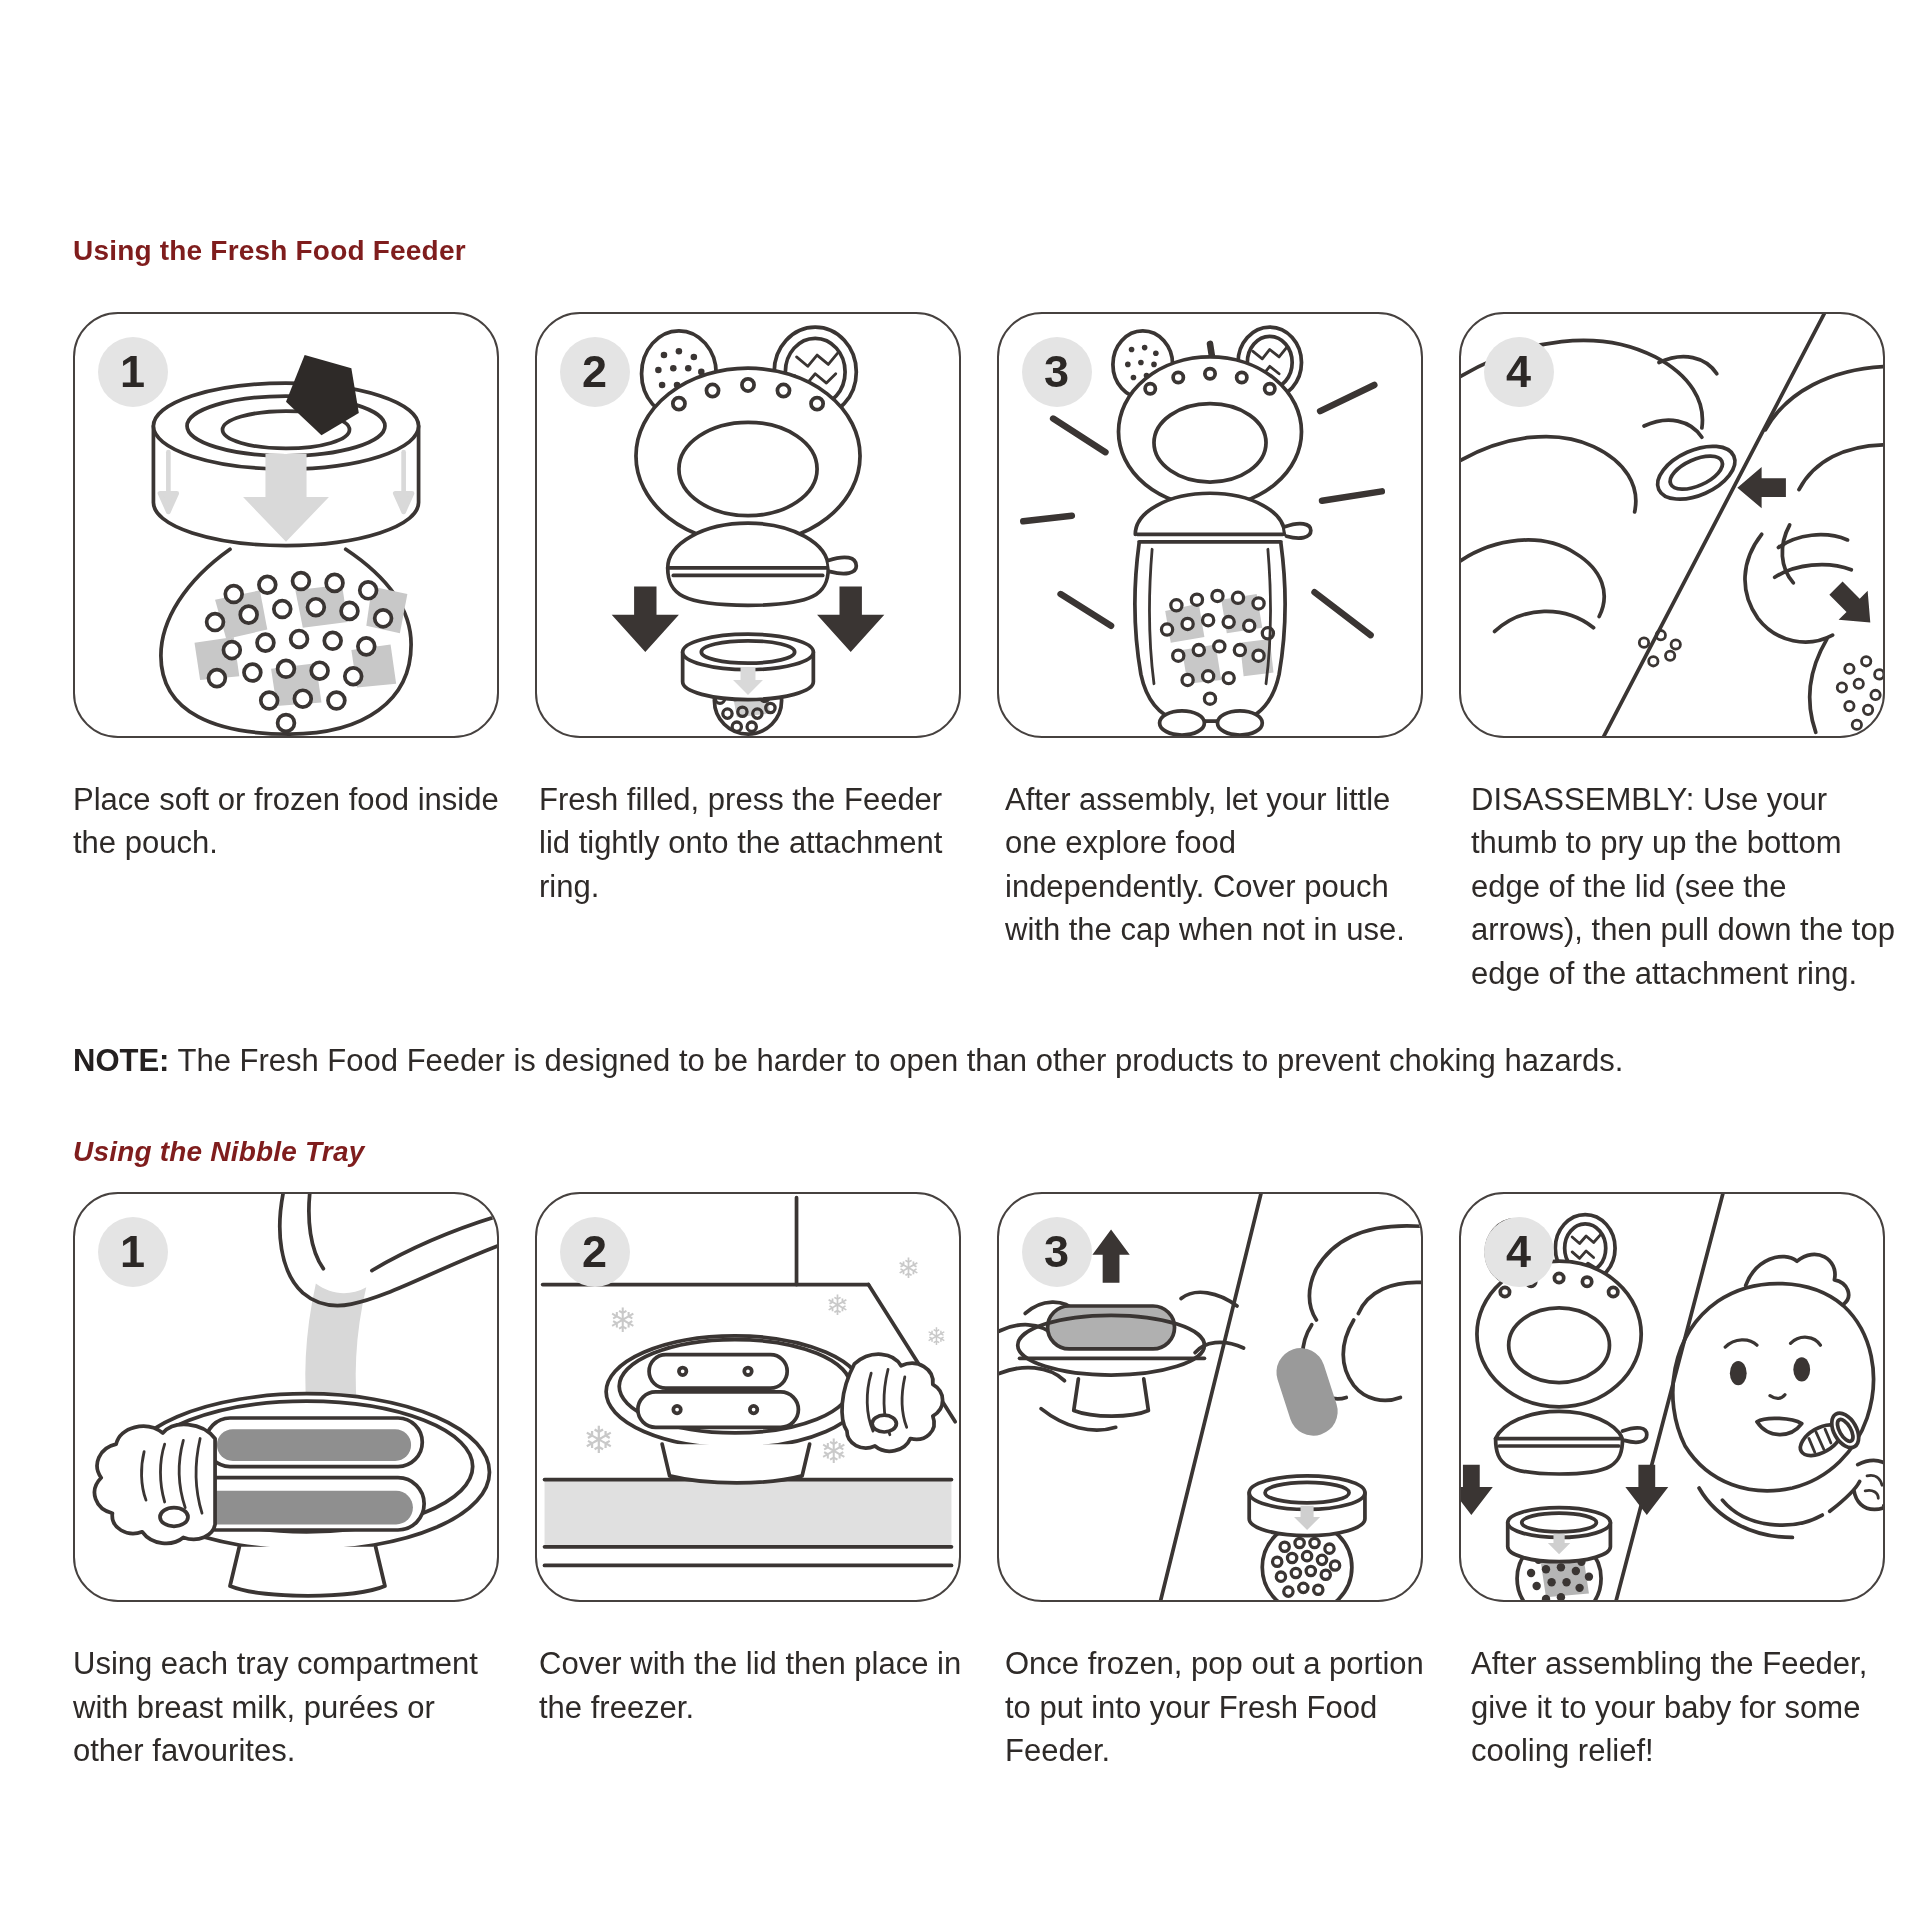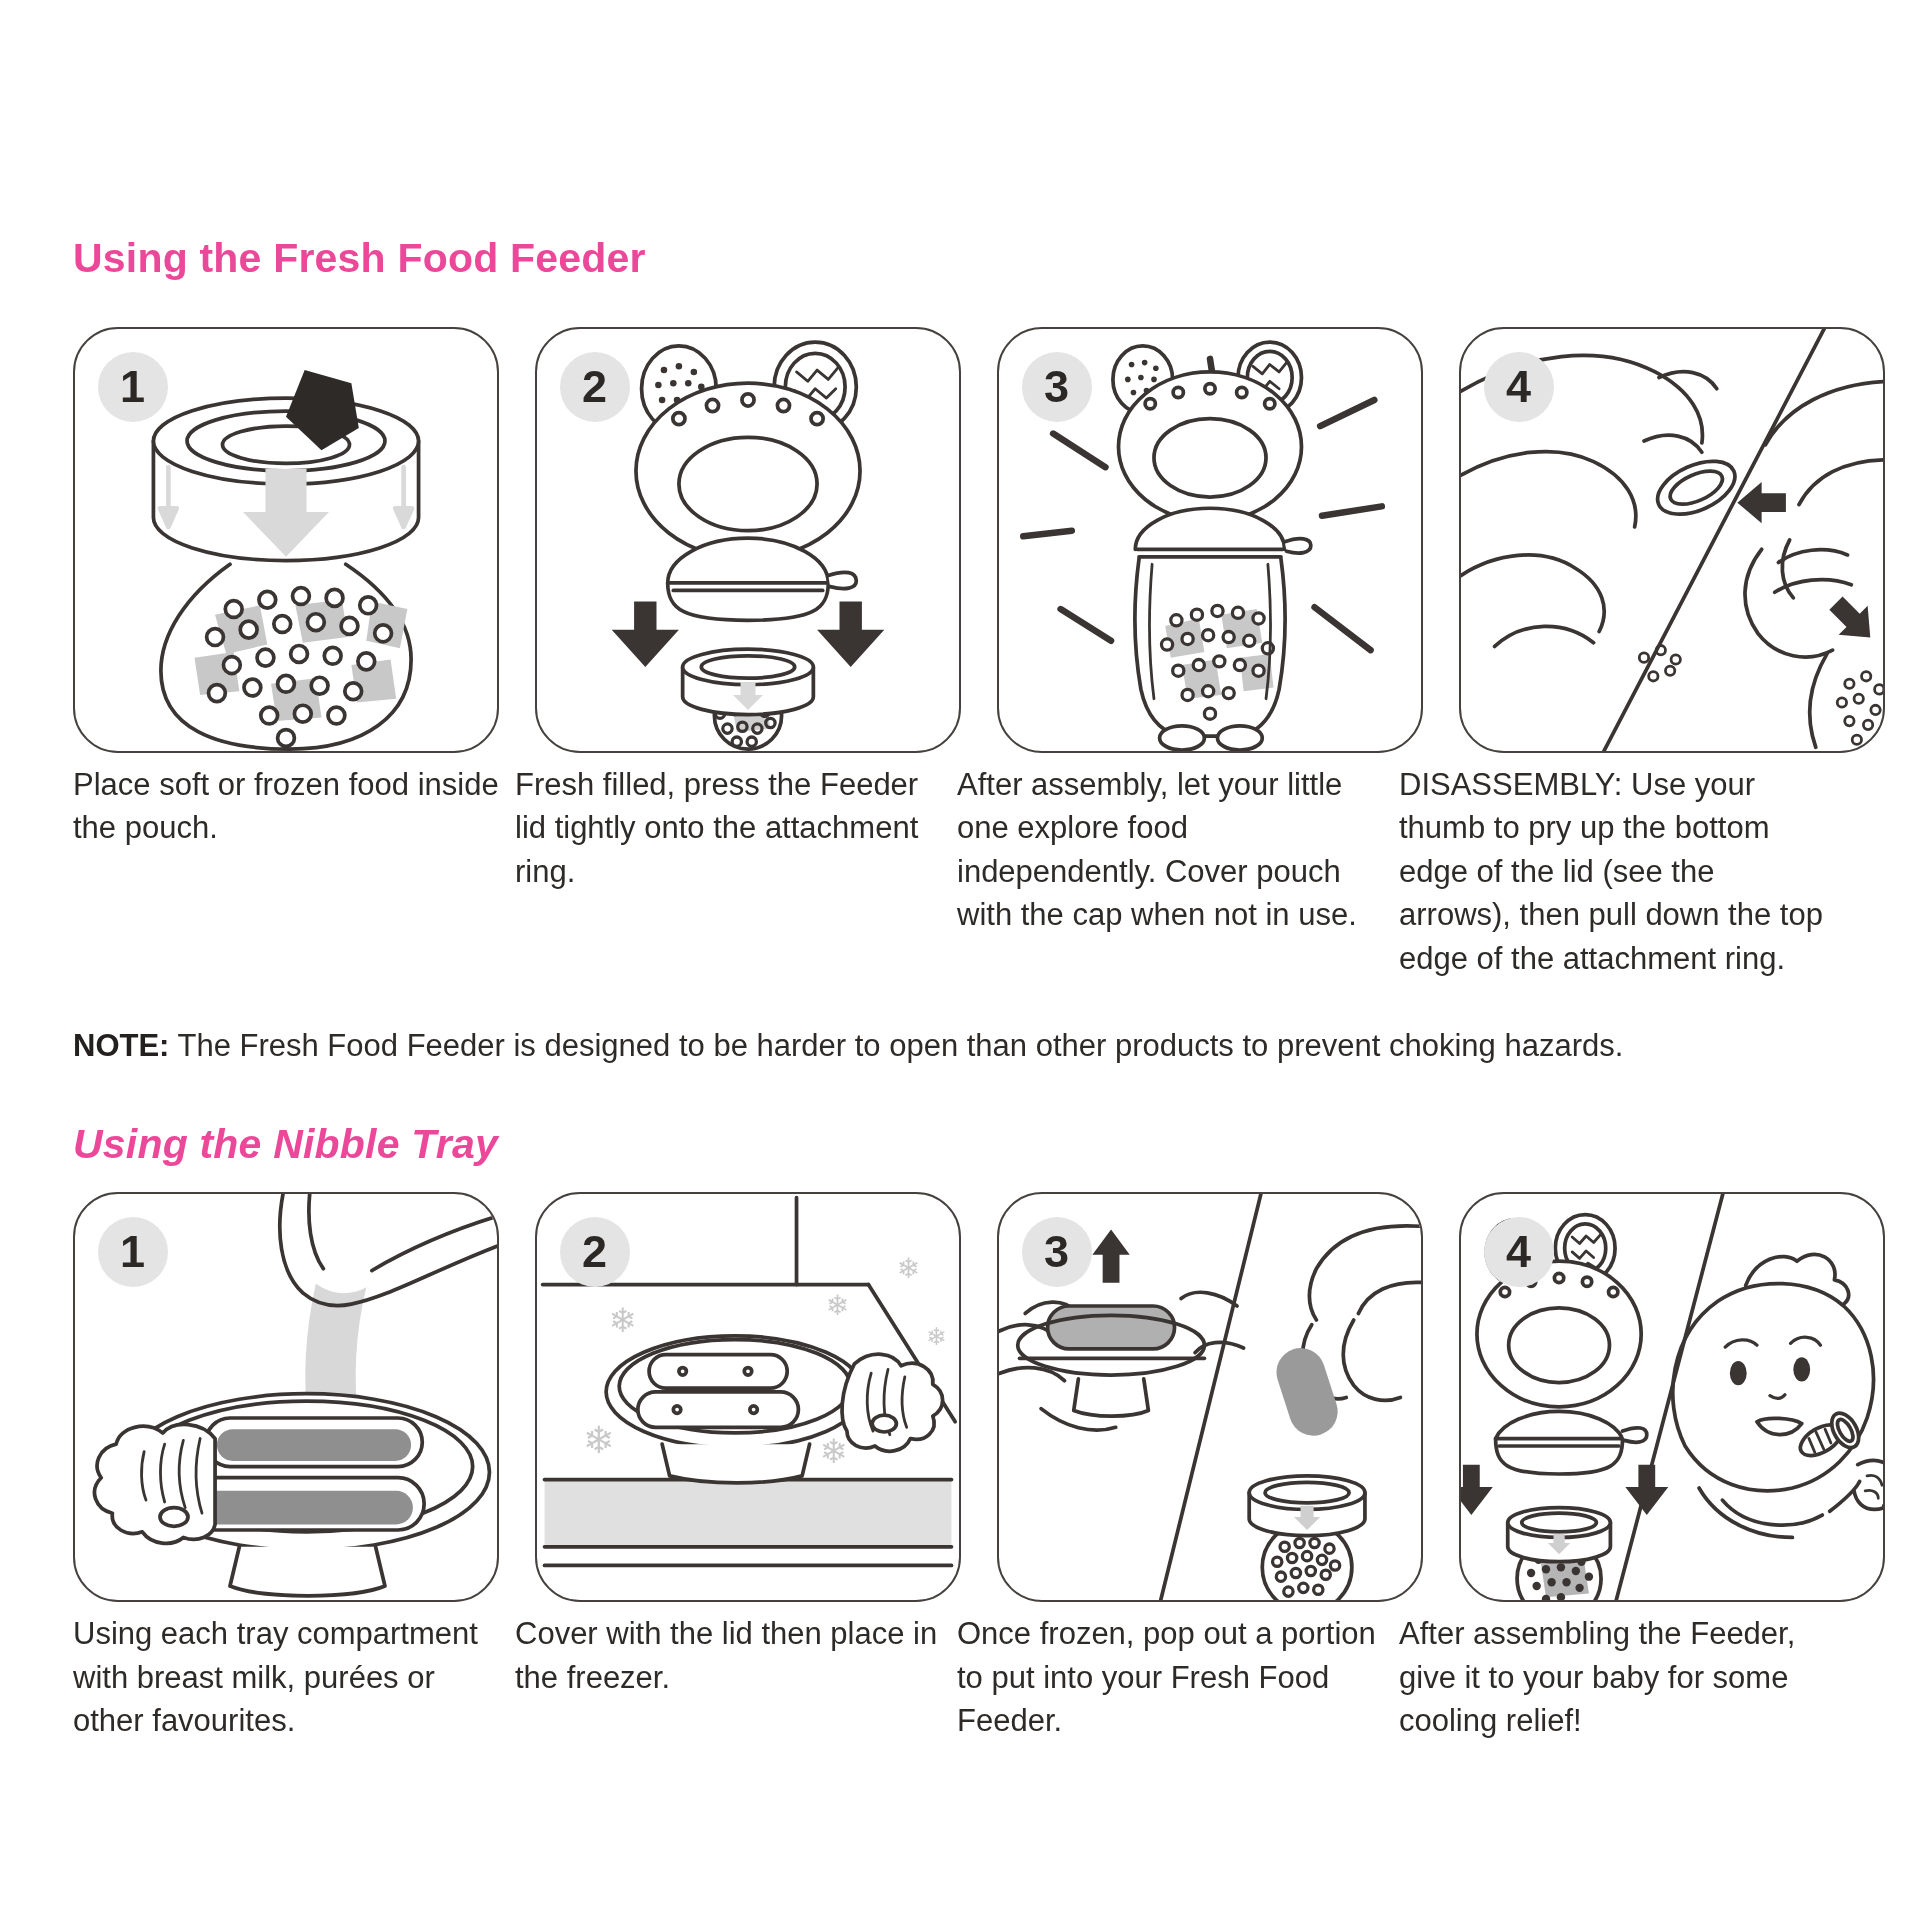--- a/index.html
+++ b/index.html
@@ -1,24 +1,24 @@
 <!DOCTYPE html>
 <html style="font-size:15px"><head>
 <meta charset="utf-8">
 <style>
   html,body{margin:0;padding:0;background:#ffffff;}
   body{width:1928px;height:1928px;font-family:"Liberation Sans",sans-serif;color:#2e2a28;}
   .page{position:relative;width:1928px;height:1928px;box-sizing:border-box;padding:235px 66px 0 73px;background:#fff;}
-  .section-heading{font-size:41px;font-weight:700;color:#ec4899;margin:0 0 45px 0;letter-spacing:0.2px;}
+  .section-heading{font-size:28px;font-weight:700;color:#7f1d1d;margin:0 0 45px 0;letter-spacing:0.2px;}
   .cards{display:grid;grid-template-columns:repeat(4,426px);column-gap:36px;}
   .card{position:relative;height:426px;border:2.8px solid #46413f;border-radius:45px;background:#fff;box-sizing:border-box;overflow:hidden;}
   .card.short{height:410px;}
   .badge{position:absolute;top:22.6px;left:22.6px;width:70px;height:70px;border-radius:50%;background:#e4e4e4;display:flex;align-items:center;justify-content:center;font-size:45px;font-weight:600;color:#2c2826;z-index:2;}
   .card svg{position:absolute;left:0;top:0;width:100%;height:100%;}
-  .captions{display:grid;grid-template-columns:repeat(4,426px);column-gap:16px;margin-top:10px;}
+  .captions{display:grid;grid-template-columns:repeat(4,426px);column-gap:40px;margin-top:40px;}
   .caption{font-size:31px;line-height:1.4;color:#2e2a28;}
   .note{margin:45px 0 54px 0;font-size:31px;line-height:1.35;color:#2e2a28;}
   .note .note-label{font-weight:700;color:#242020;}
   .s2-heading{margin-top:12px;margin-bottom:24.5px;font-style:italic;}
 </style>
 </head>
 <body>
 
 <div class="page">
 

